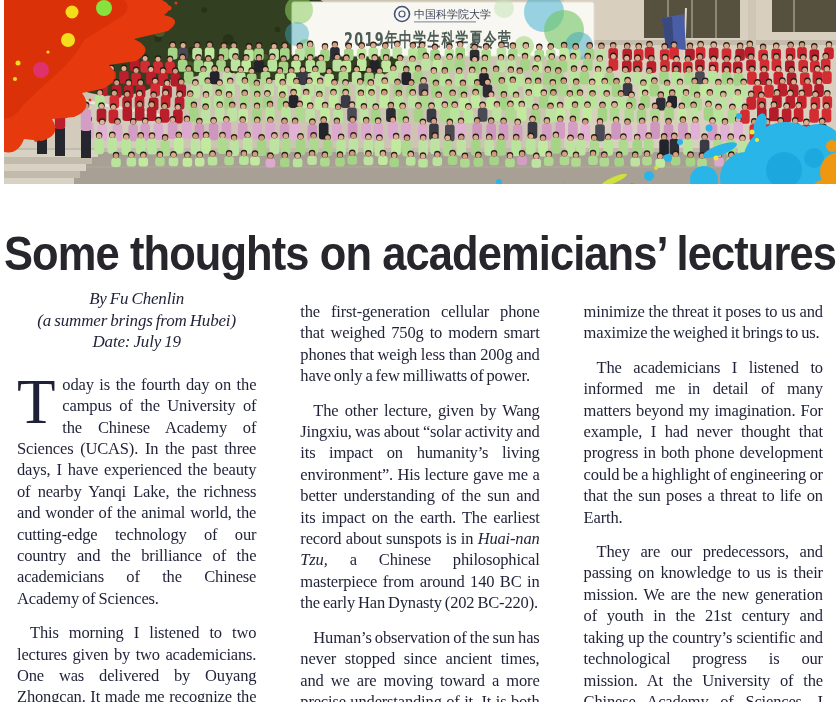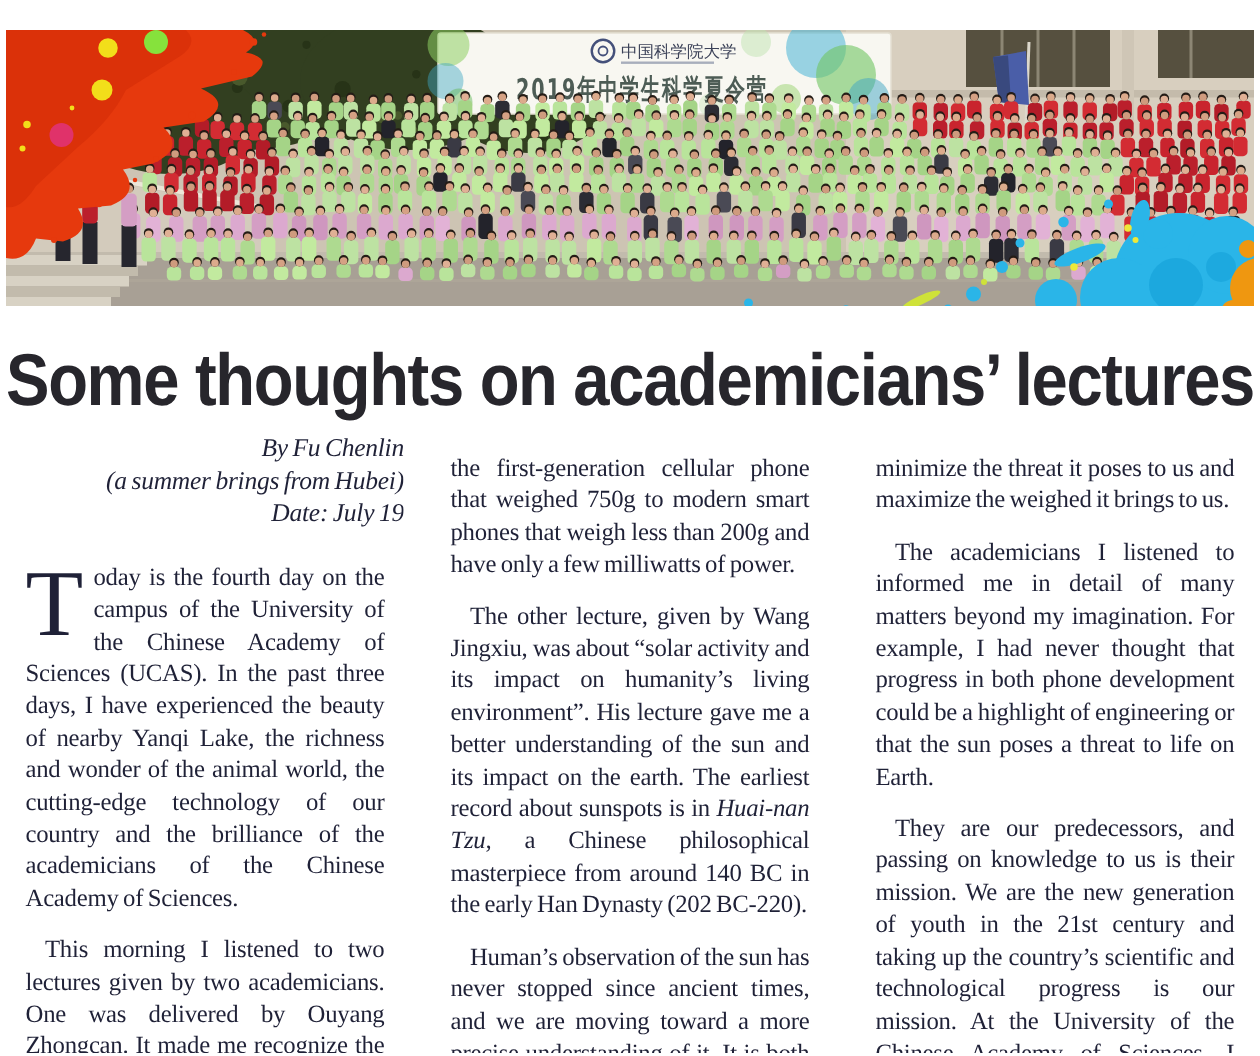--- a/index.html
+++ b/index.html
@@ -1,30 +1,30 @@
 <!DOCTYPE html>
 <html lang="en"><head>
 <meta charset="utf-8">
 <style>
   html,body{margin:0;padding:0;background:#ffffff;}
   .page{position:relative;width:840px;height:704px;background:#fff;overflow:hidden;
         font-family:"Liberation Serif","DejaVu Serif",serif;}
-  .photo-wrap{position:absolute;left:4px;top:20px;width:832px;height:184px;overflow:hidden;}
+  .photo-wrap{position:absolute;left:4px;top:0;width:832px;height:184px;overflow:hidden;}
   .photo-wrap svg{display:block;}
   .caption{position:absolute;left:4px;top:196px;width:832px;white-space:nowrap;
            font-family:"Liberation Sans","DejaVu Sans",sans-serif;font-weight:bold;
            font-size:14.5px;letter-spacing:-0.4px;color:#26242a;}
   .caption .credit{font-size:11px;letter-spacing:-0.2px;margin-left:3px;color:#26242a;}
   .headline-svg{position:absolute;left:4px;top:222px;width:832px;height:62px;}
   .headline-svg text{font-family:"Liberation Sans","DejaVu Sans",sans-serif;font-weight:bold;
            fill:#27262c;font-size:49px;letter-spacing:-1px;}
   .columns{position:absolute;left:4px;top:288px;width:832px;height:414px;display:flex;gap:18px;}
   .col{width:265.3px;font-size:16.5px;line-height:21.4px;text-align:justify;color:#1f2137;
        word-spacing:-0.06em;letter-spacing:-0.01em;overflow:hidden;}
-  .byline{font-style:italic;font-size:17px;line-height:21.6px;margin-bottom:21px;text-align:right;}
+  .byline{font-style:italic;font-size:17px;line-height:21.6px;margin-bottom:21px;text-align:center;}
   .col p{margin:13px;}
   .col p.indent{text-indent:13px;}
   .dropcap{float:left;font-size:63px;line-height:0.82;padding:3px 7px 0 0;color:#1f2137;}
   .source{margin-top:22px;text-align:right;font-style:italic;font-size:17px;line-height:21.6px;}
 </style>
 </head>
 <body>
 
 <div class="page">
 

